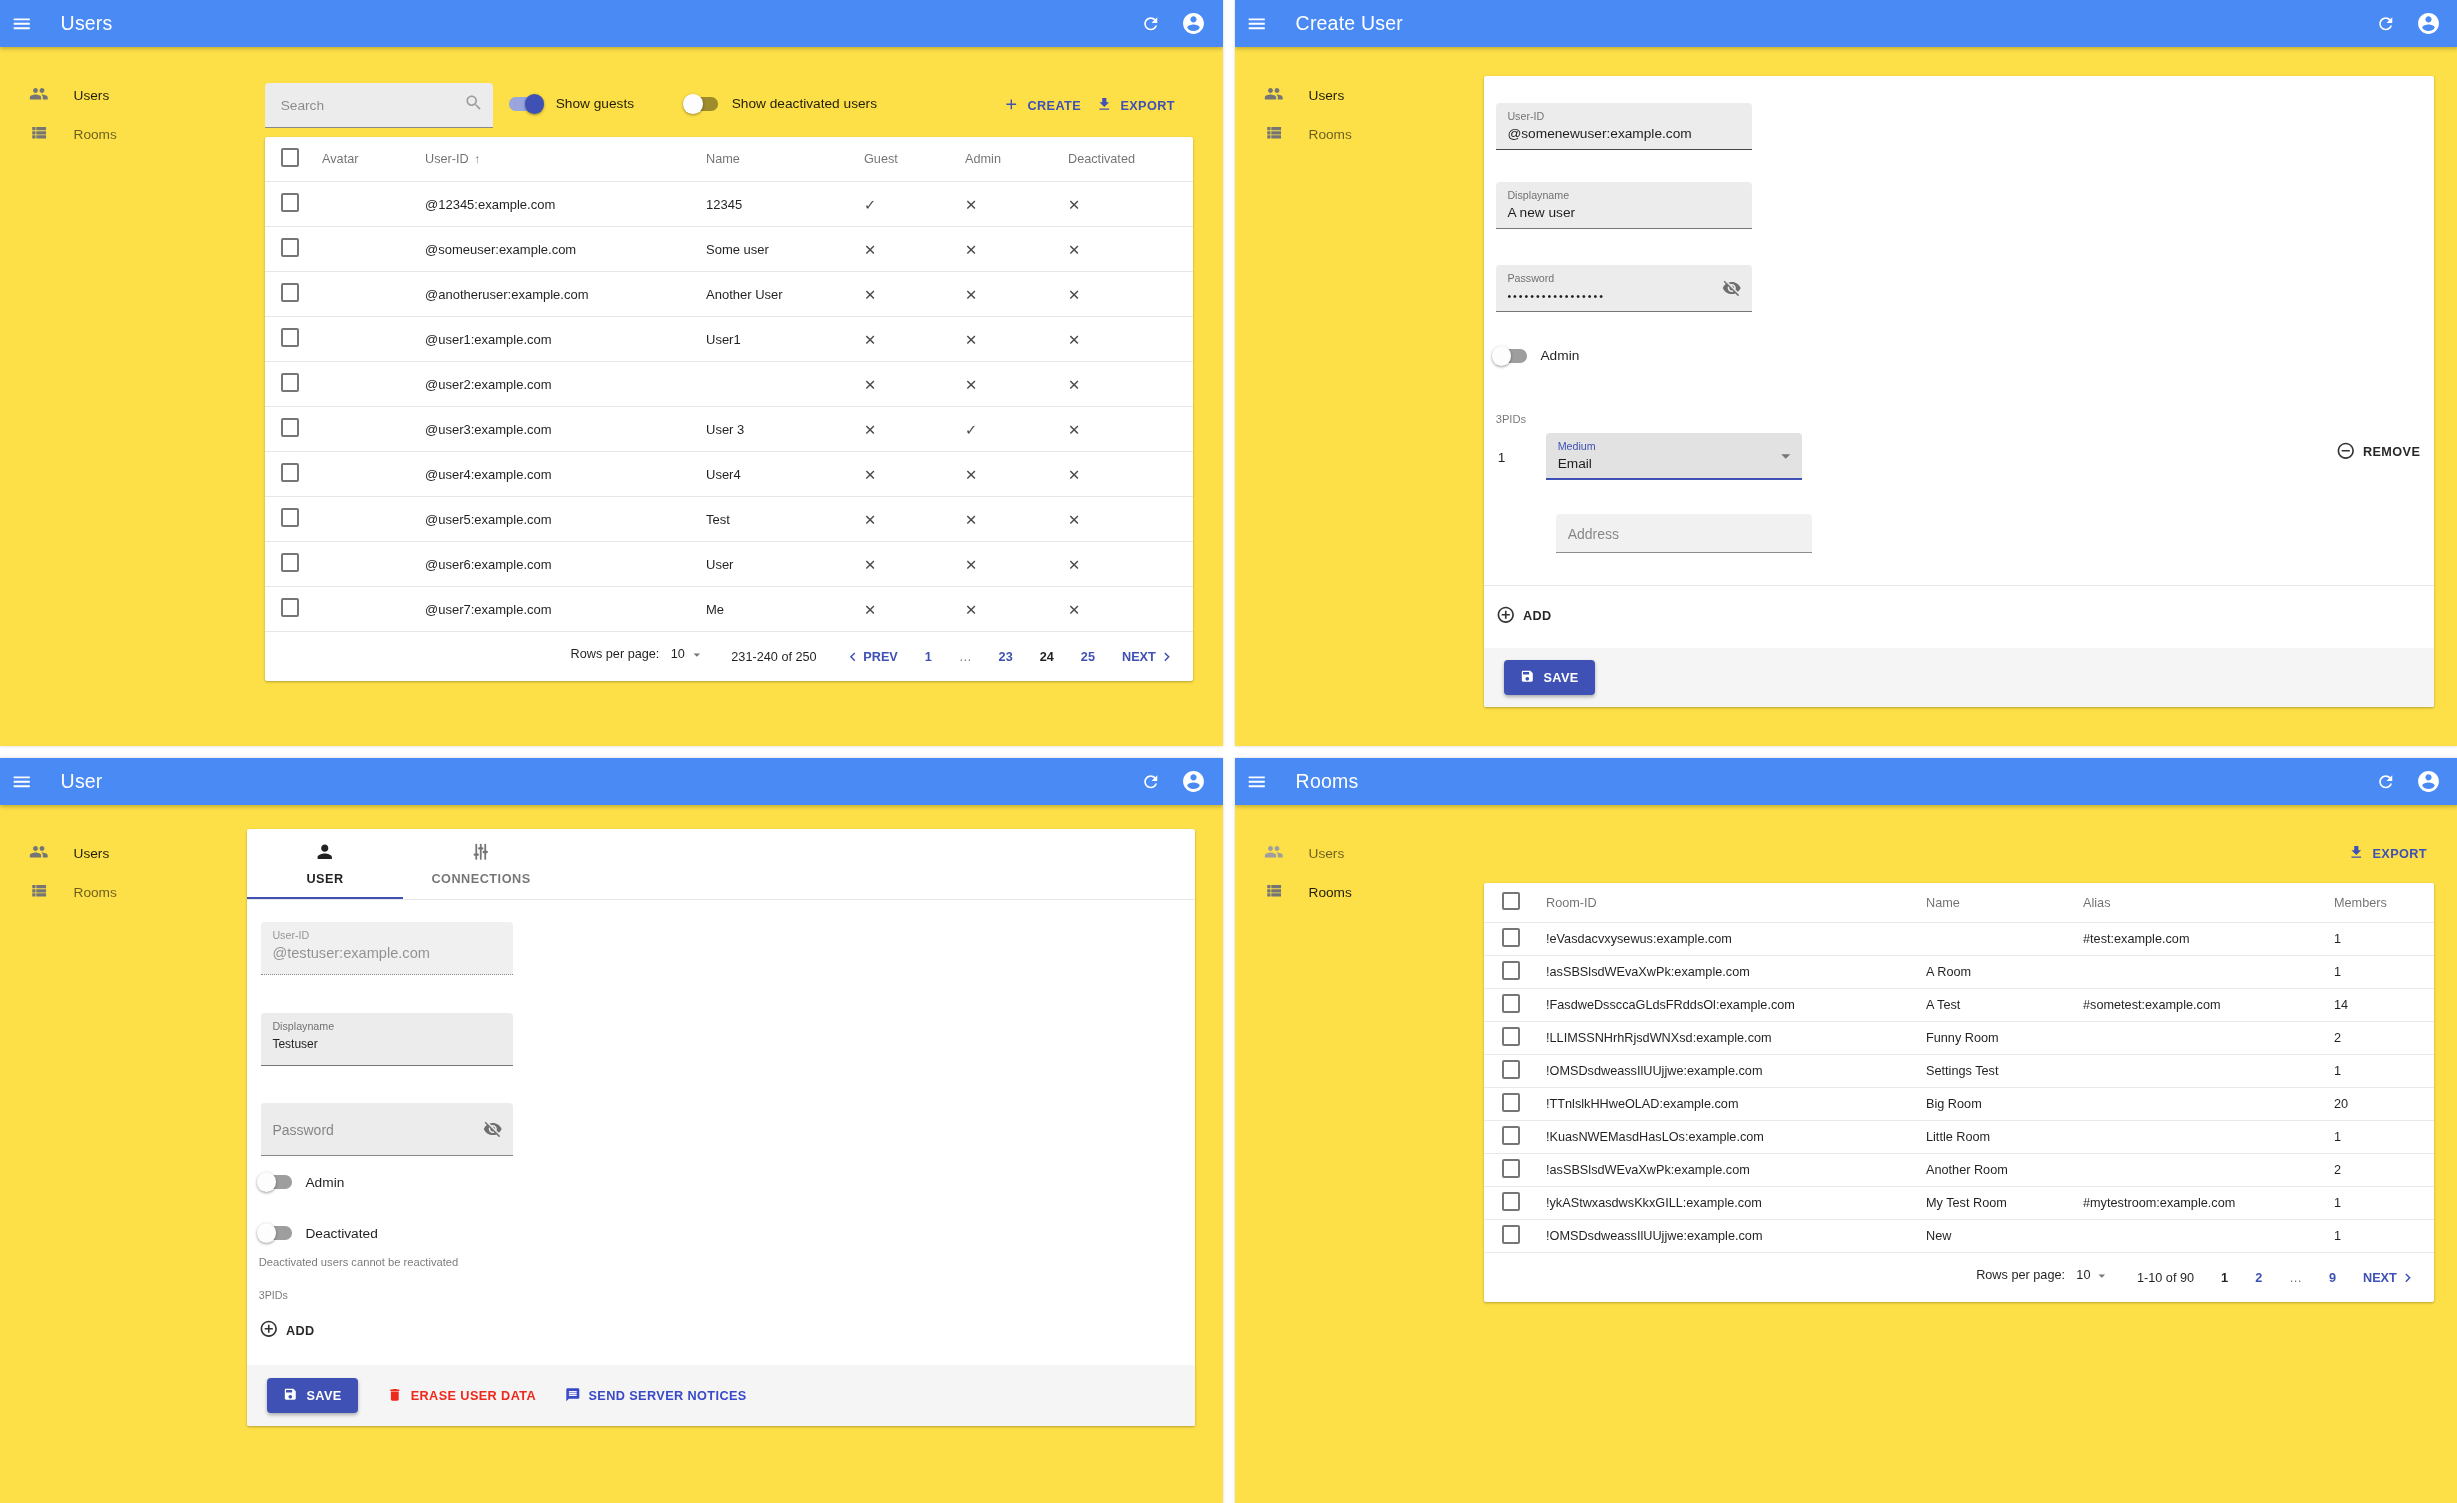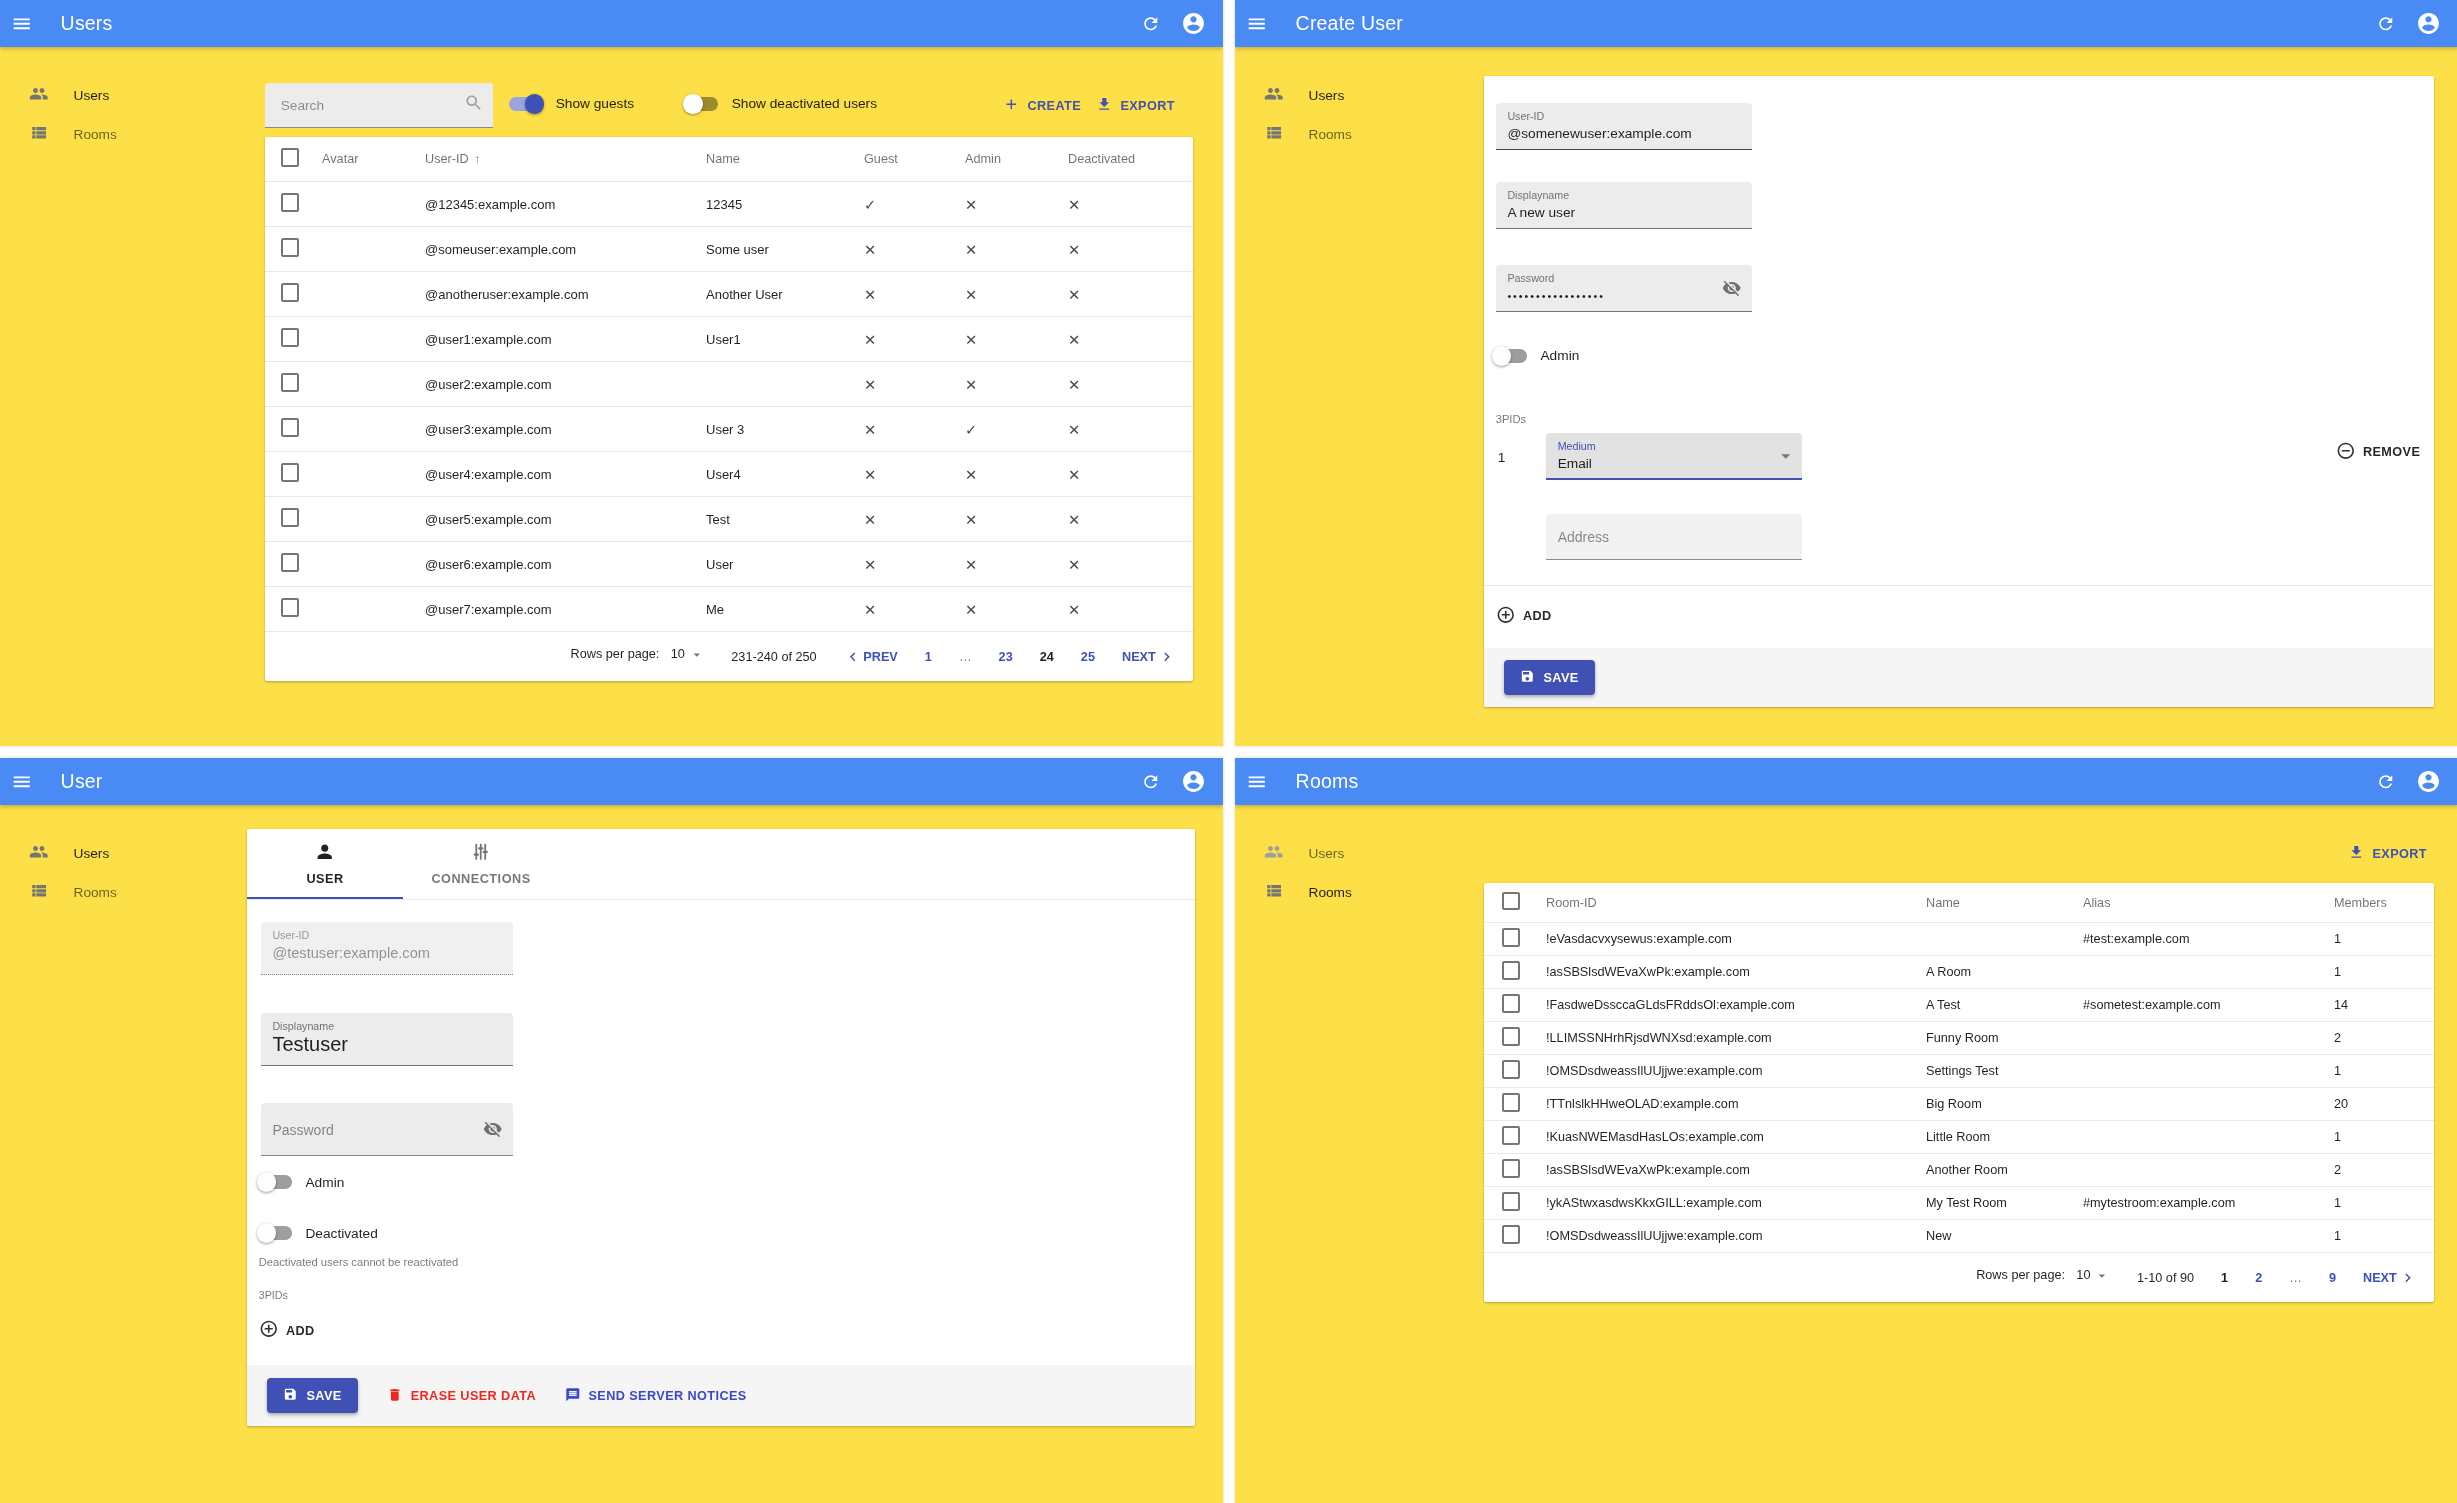--- a/index.html
+++ b/index.html
@@ -351,21 +351,21 @@
                 <path fill="#757575" d="M7 10l5 5 5-5z"></path>
               </svg>
             </span>
         </div>
         <div class="txtbtn dark" style="position:absolute;right:13.7px;top:365px">
           <span><svg width="19.5" height="19.5" viewBox="0 0 24 24">
                 <path fill="#333" d="M7 11v2h10v-2H7zm5-9C6.48 2 2 6.48 2 12s4.48 10 10 10 10-4.48 10-10S17.52 2 12 2zm0 18c-4.41 0-8-3.59-8-8s3.59-8 8-8 8 3.59 8 8-3.59 8-8 8z"></path>
               </svg></span>
           <span>REMOVE</span>
         </div>
-        <div class="ffield empty" style="left:62px;top:438px;width:256px;height:46px;border-bottom-color:rgba(0,0,0,.42);background:#f1f1f1">
+        <div class="ffield empty" style="left:72px;top:438px;width:256px;height:39px;border-bottom-color:rgba(0,0,0,.42);background:#f1f1f1">
           <span class="fplaceholder">Address</span>
         </div>
         <div class="divider" style="top:509px"></div>
         <div class="txtbtn dark" style="position:absolute;left:11.7px;top:529px">
           <span><svg width="19.5" height="19.5" viewBox="0 0 24 24">
                 <path fill="#333" d="M13 7h-2v4H7v2h4v4h2v-4h4v-2h-4V7zm-1-5C6.48 2 2 6.48 2 12s4.48 10 10 10 10-4.48 10-10S17.52 2 12 2zm0 18c-4.41 0-8-3.59-8-8s3.59-8 8-8 8 3.59 8 8-3.59 8-8 8z"></path>
               </svg></span>
           <span>ADD</span>
         </div>
         <div class="card-foot" style="height:59px">
@@ -438,21 +438,21 @@
         </div>
         <div class="tab-ind"></div>
         <div class="divider" style="top:70px"></div>
 
         <div class="ffield disabled" style="left:13.7px;top:93px;width:252px;height:53px;background:#f0f0f0">
           <span class="flabel">User-ID</span>
           <span class="fvalue" style="font-size:14.6px">@testuser:example.com</span>
         </div>
         <div class="ffield" style="left:13.7px;top:184px;width:252px;height:53px">
           <span class="flabel">Displayname</span>
-          <span class="fvalue" style="font-size:20px">Testuser</span>
+          <span class="fvalue" style="font-size:12px">Testuser</span>
         </div>
         <div class="ffield empty" style="left:13.7px;top:274px;width:252px;height:53px;border-bottom-color:rgba(0,0,0,.42)">
           <span class="fplaceholder">Password</span>
           <span class="eyebtn">
               <svg width="19.5" height="19.5" viewBox="0 0 24 24">
                 <path fill="#6f6f6f" d="M12 7c2.76 0 5 2.24 5 5 0 .65-.13 1.26-.36 1.83l2.92 2.92c1.51-1.26 2.7-2.89 3.43-4.75-1.73-4.39-6-7.5-11-7.5-1.4 0-2.74.25-3.98.7l2.16 2.16C10.74 7.13 11.35 7 12 7zM2 4.27l2.28 2.28.46.46C3.08 8.3 1.78 10.02 1 12c1.73 4.39 6 7.5 11 7.5 1.55 0 3.03-.3 4.38-.84l.42.42L19.73 22 21 20.73 3.27 3 2 4.27zM7.53 9.8l1.55 1.55c-.05.21-.08.43-.08.65 0 1.66 1.34 3 3 3 .22 0 .44-.03.65-.08l1.55 1.55c-.67.33-1.41.53-2.2.53-2.76 0-5-2.24-5-5 0-.79.2-1.53.53-2.2zm4.31-.78 3.15 3.15.02-.16c0-1.66-1.34-3-3-3l-.17.01z"></path>
               </svg>
             </span>
         </div>
         <div class="switchrow" style="left:9.8px;top:343px">

